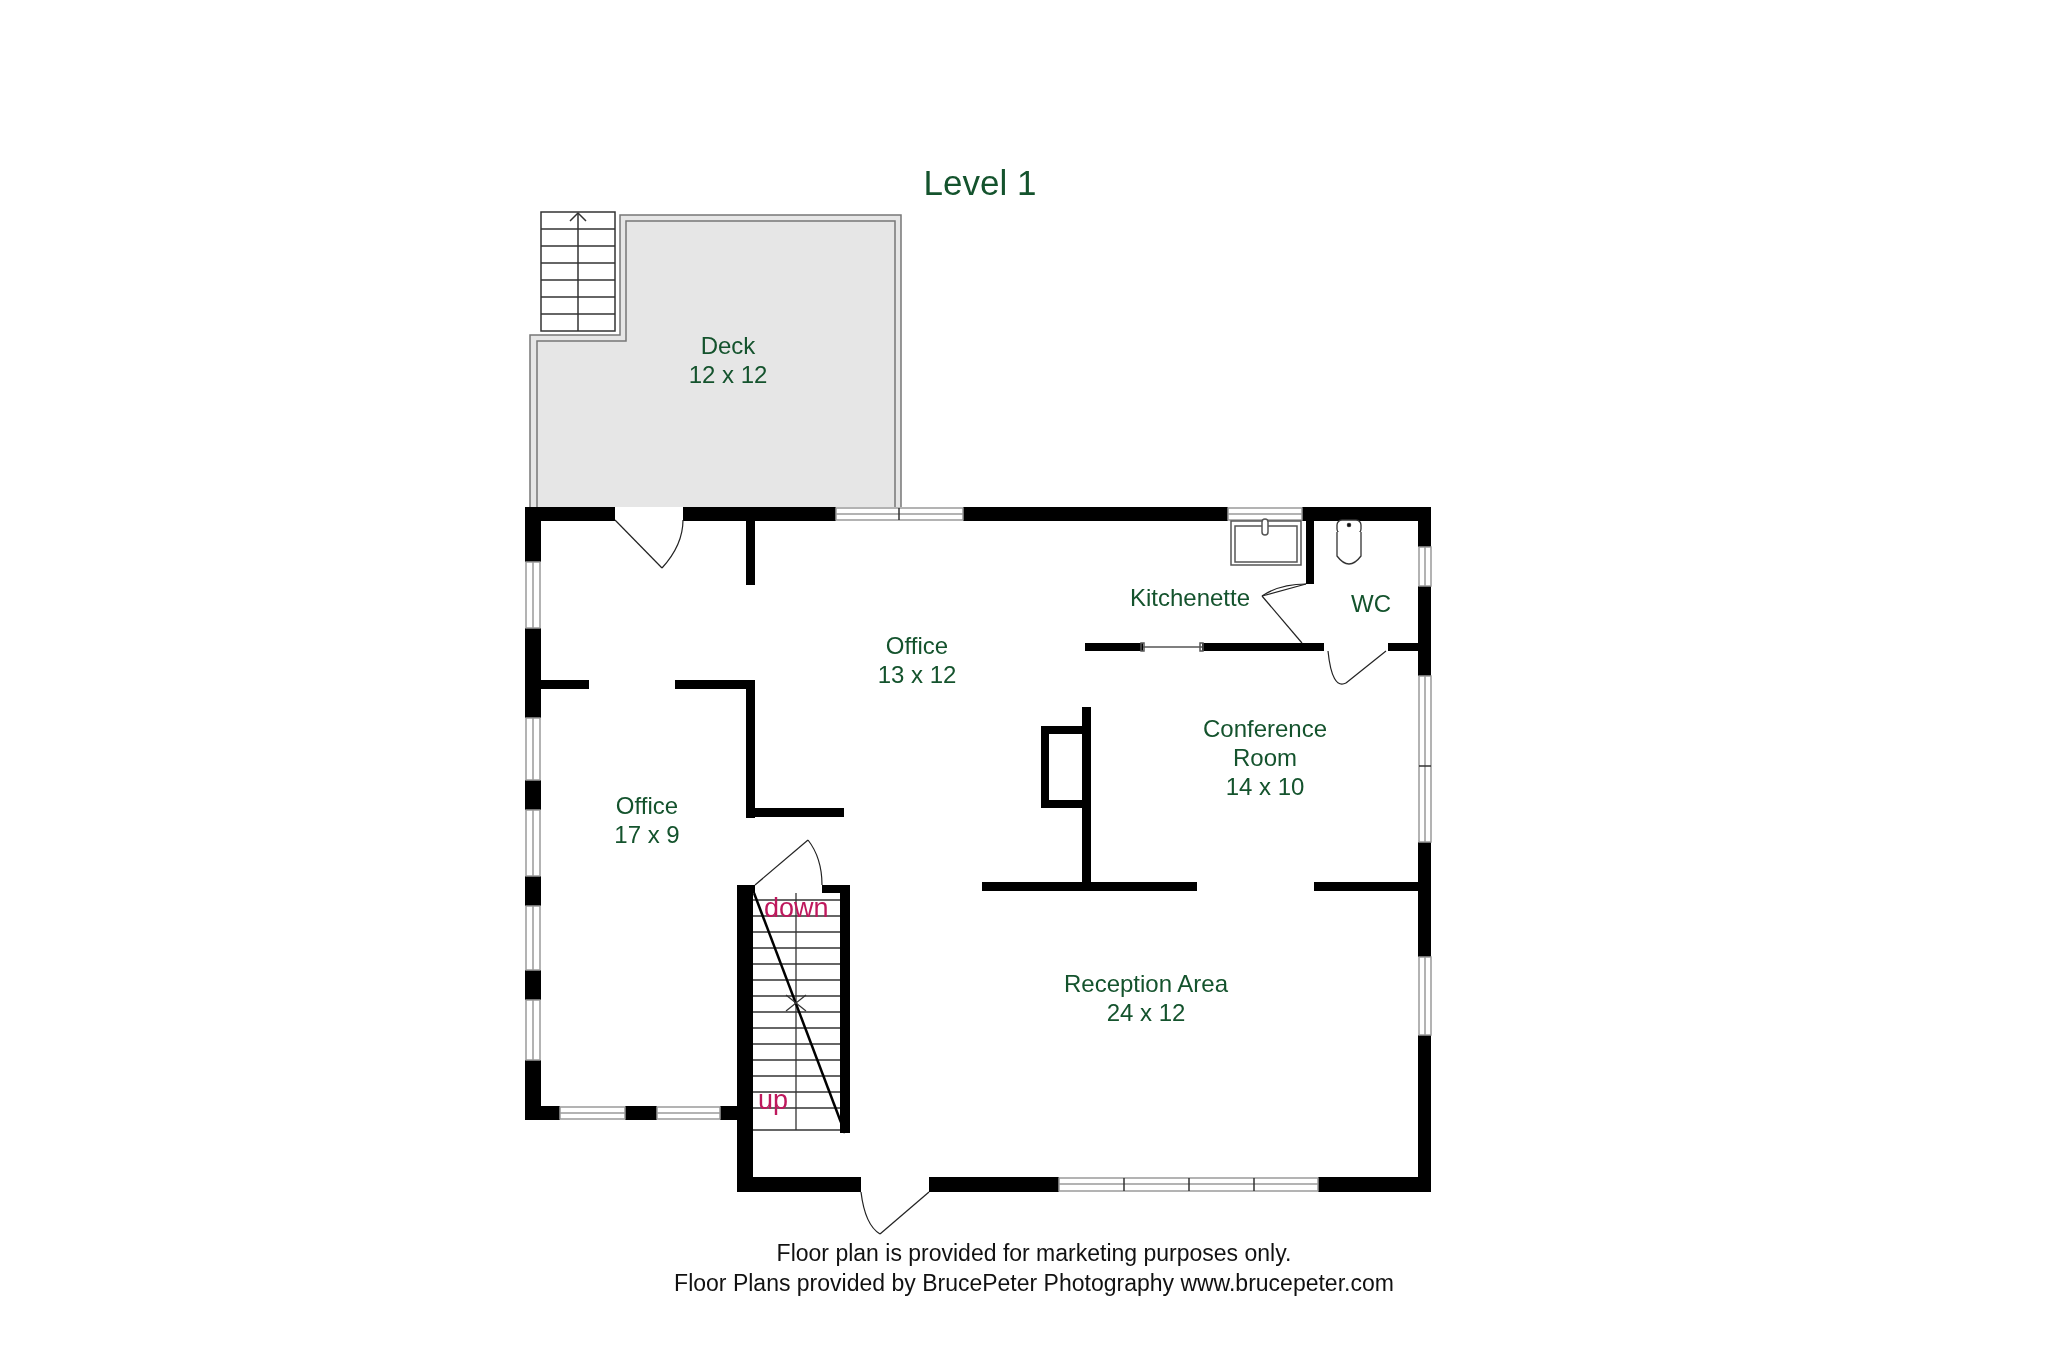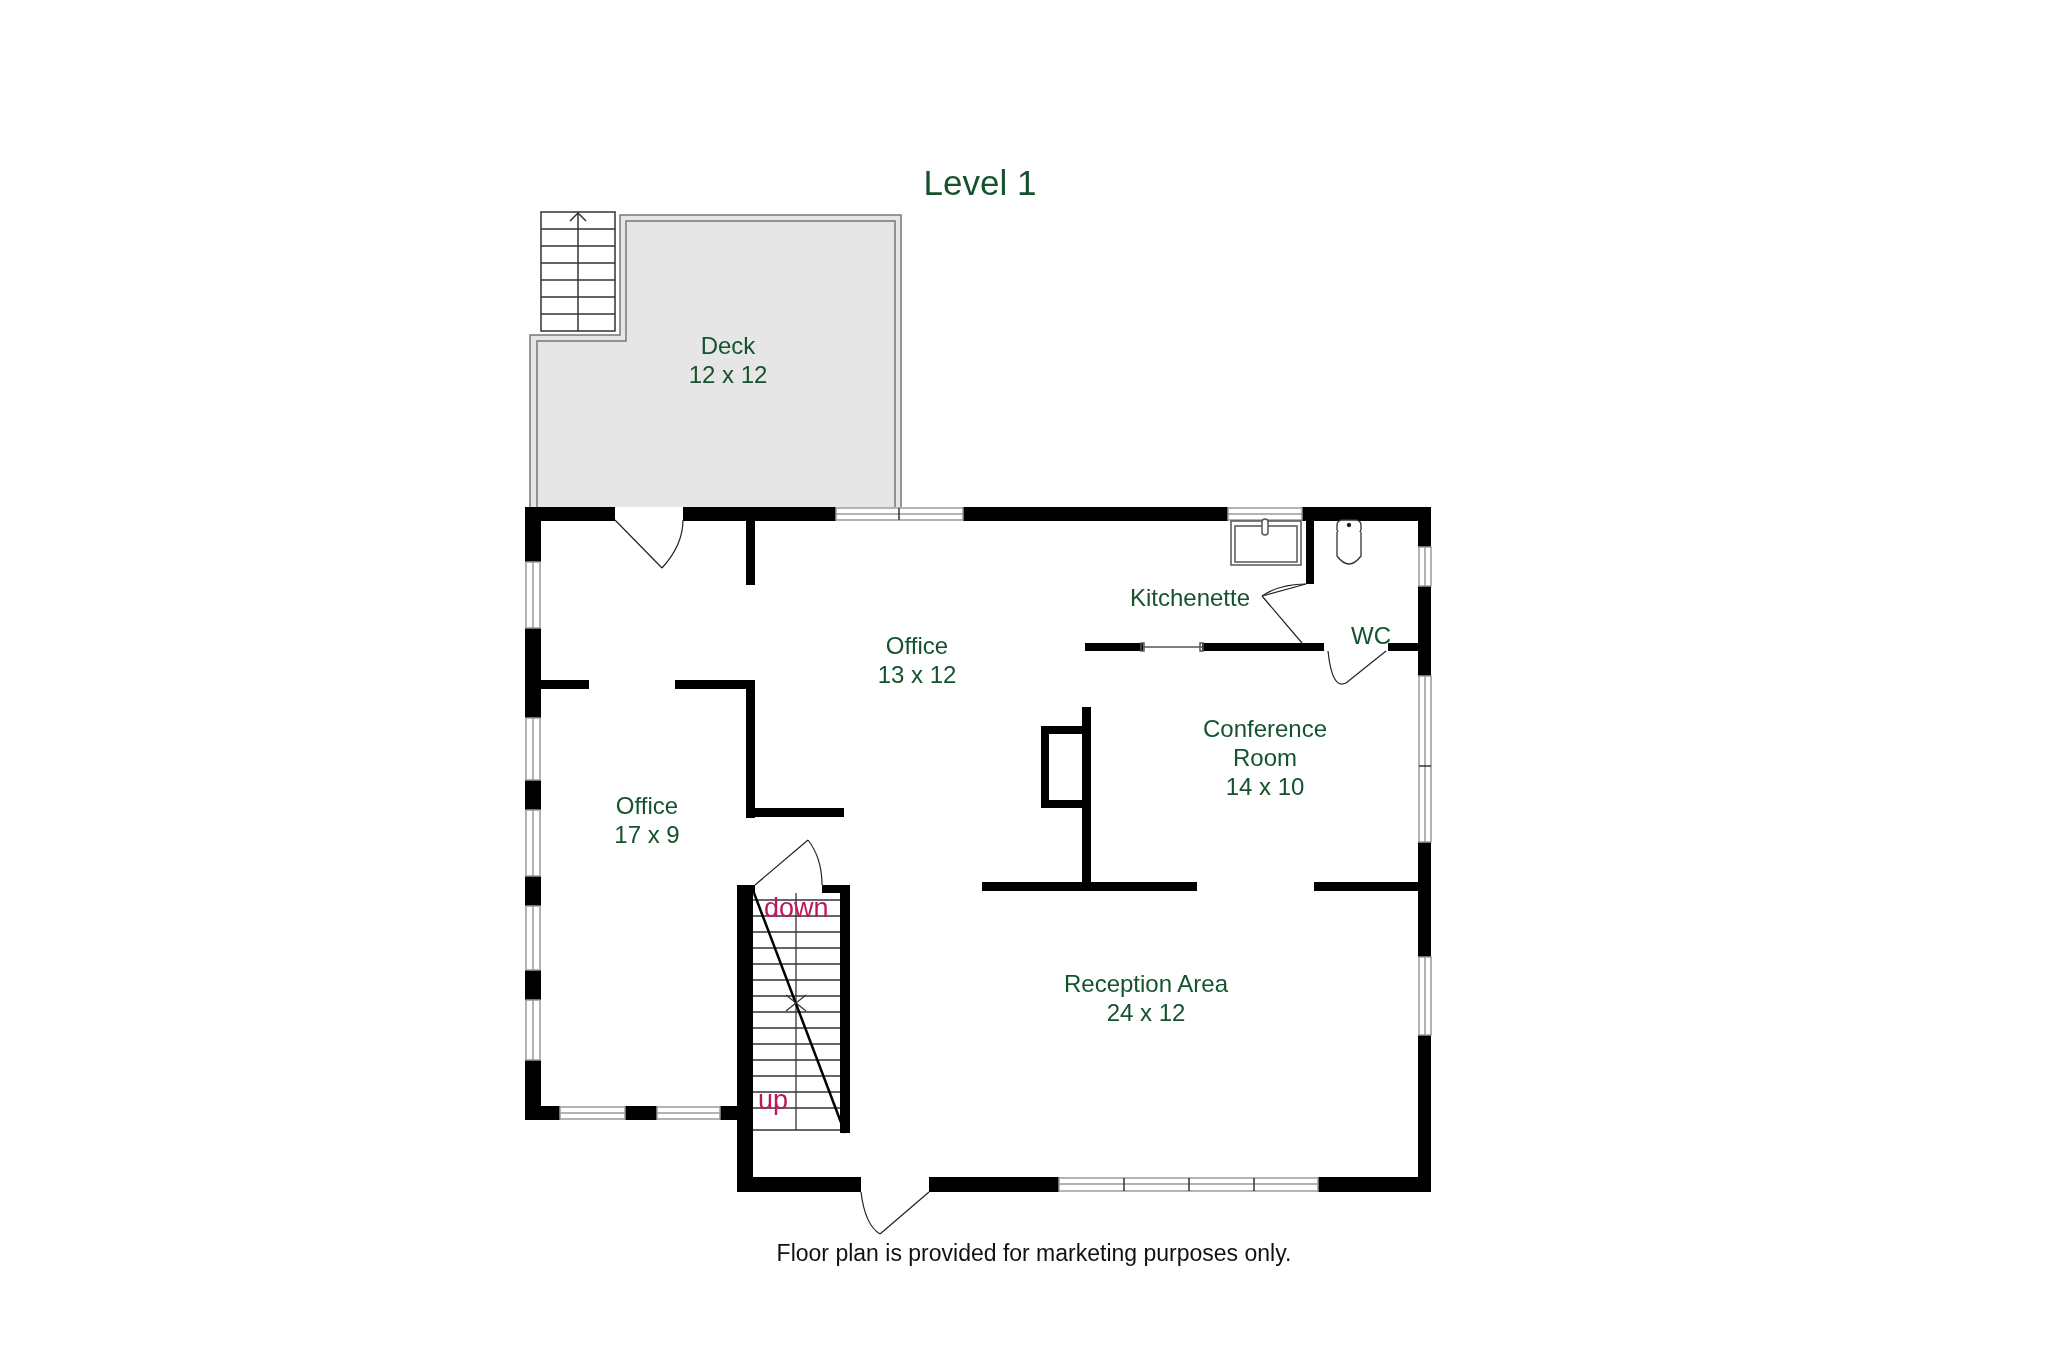--- a/index.html
+++ b/index.html
@@ -209,33 +209,34 @@
 
 <div class="lbl" style="left:647px; top:792px;">
   <span class="room-name">Office</span>
   <span class="room-dim">17 x 9</span>
 </div>
 
 <div class="lbl" style="left:1190px; top:584px;">
   <span class="room-name">Kitchenette</span>
 </div>
 
-<div class="lbl" style="left:1371px; top:590px;margin-top:32px;">
+<div class="lbl" style="left:1371px; top:590px;">
   <span class="room-name">WC</span>
 </div>
 
 <div class="lbl" style="left:1265px; top:715px;">
   <span class="room-name">Conference</span>
   <span class="room-name">Room</span>
   <span class="room-dim">14 x 10</span>
 </div>
 
 <div class="lbl" style="left:1146px; top:970px;">
   <span class="room-name">Reception Area</span>
   <span class="room-dim">24 x 12</span>
 </div>
 
 <span class="stair-lbl" style="left:764px; top:893px;">down</span>
 <span class="stair-lbl" style="left:758px; top:1085px;">up</span>
 
 <div class="footer">
   <div>Floor plan is provided for marketing purposes only.</div>
+  <div>Floor Plans provided by BrucePeter Photography www.brucepeter.com</div>
 </div>
 
 </body></html>

